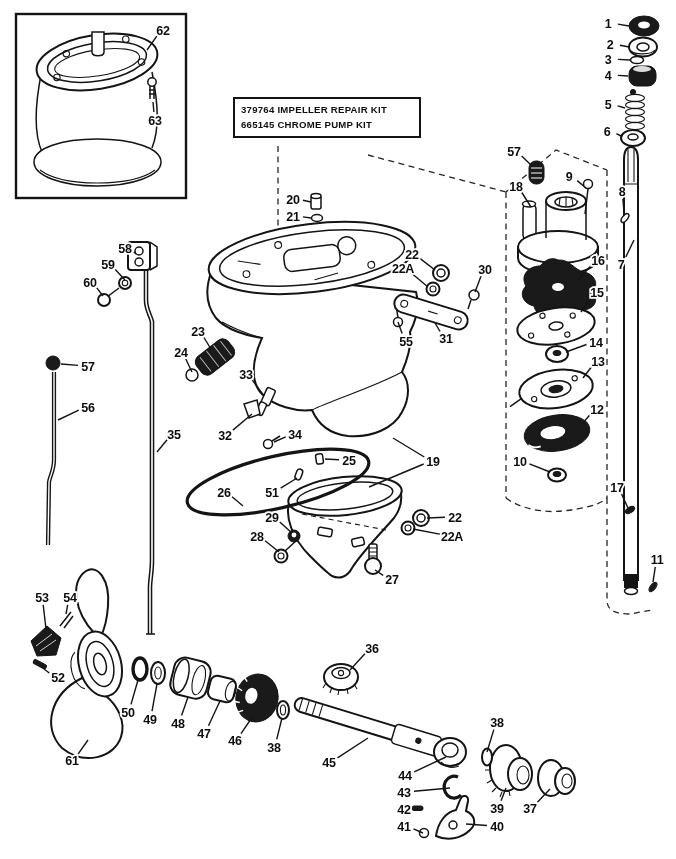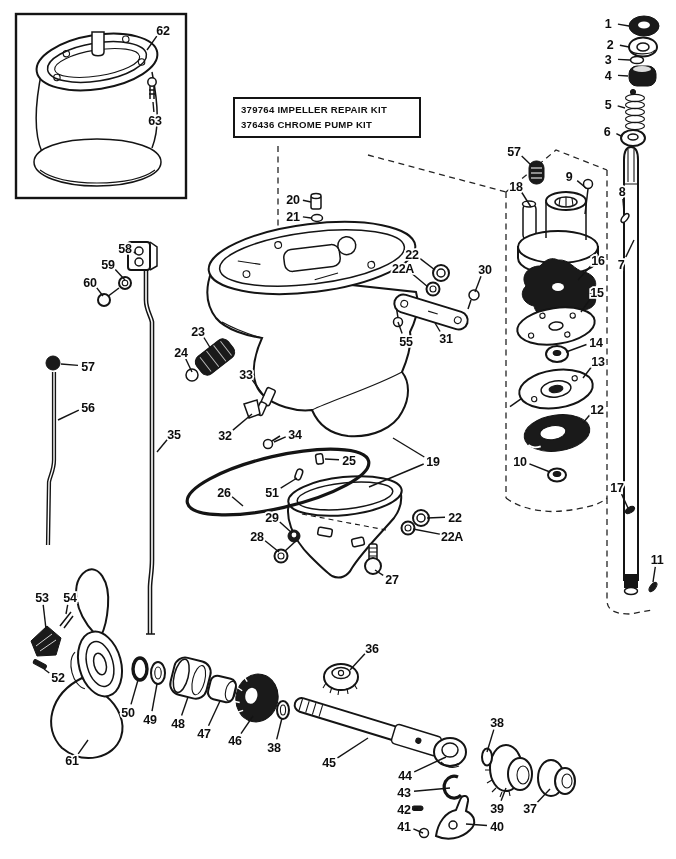--- a/index.html
+++ b/index.html
@@ -518,16 +518,16 @@
         <text x="404" y="830.5">41</text>
         <text x="497" y="830.5">40</text>
         <text x="497" y="812.5">39</text>
         <text x="497" y="726.5">38</text>
         <text x="530" y="812.5">37</text>
       </g>
   </svg>
 
   <div class="kit-box">
     <div class="kit-line">379764 IMPELLER REPAIR KIT</div>
-    <div class="kit-line">376436 CHROME PUMP KIT</div>
+    <div class="kit-line">665145 CHROME PUMP KIT</div>
   </div>
 
 </div>
 
 </body></html>

